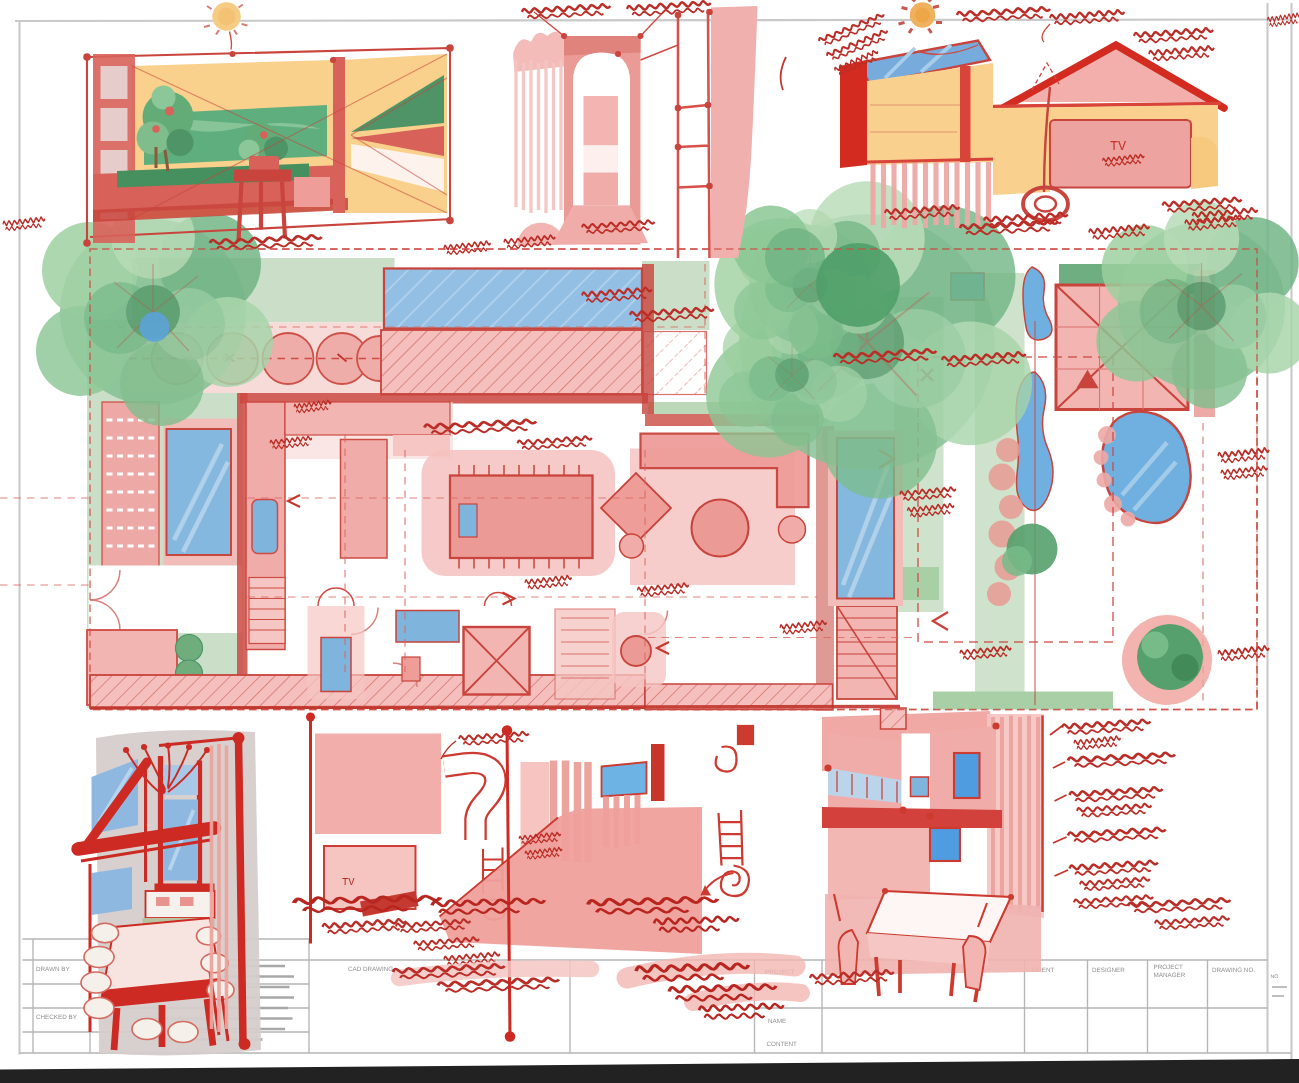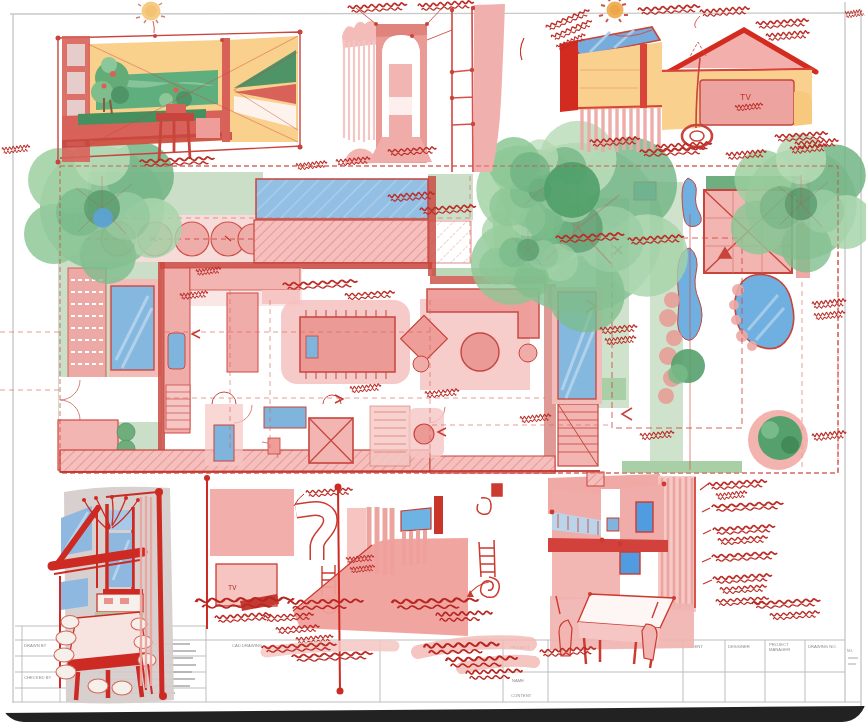--- a/index.html
+++ b/index.html
@@ -1,16 +1,16 @@
 <!DOCTYPE html>
 <html><head>
 <meta charset="utf-8">
 <style>
 html,body{margin:0;padding:0;background:#ffffff;}
-#page{position:relative;width:866px;height:722px;background:#ffffff;overflow:hidden;font-family:"Liberation Sans",sans-serif;border-radius:24px;}
+#page{position:relative;width:866px;height:722px;background:#ffffff;overflow:hidden;font-family:"Liberation Sans",sans-serif;}
 svg{display:block;}
 </style>
 </head>
 <body>
 <div id="page">
 <svg width="866" height="722" viewBox="0 0 866 722">
 <defs>
 
 <g id="scrib">
 <path d="M0,4 c2,-6 4,4 7,-1 c3,-5 5,5 8,0 c3,-5 5,4 8,-1 c3,-5 5,5 8,0 c3,-5 5,4 8,-1 c3,-5 5,5 8,0 c3,-5 5,4 8,-1 c2,-4 4,4 7,0" fill="none" stroke="#bb2d27" stroke-width="1.7"></path>

